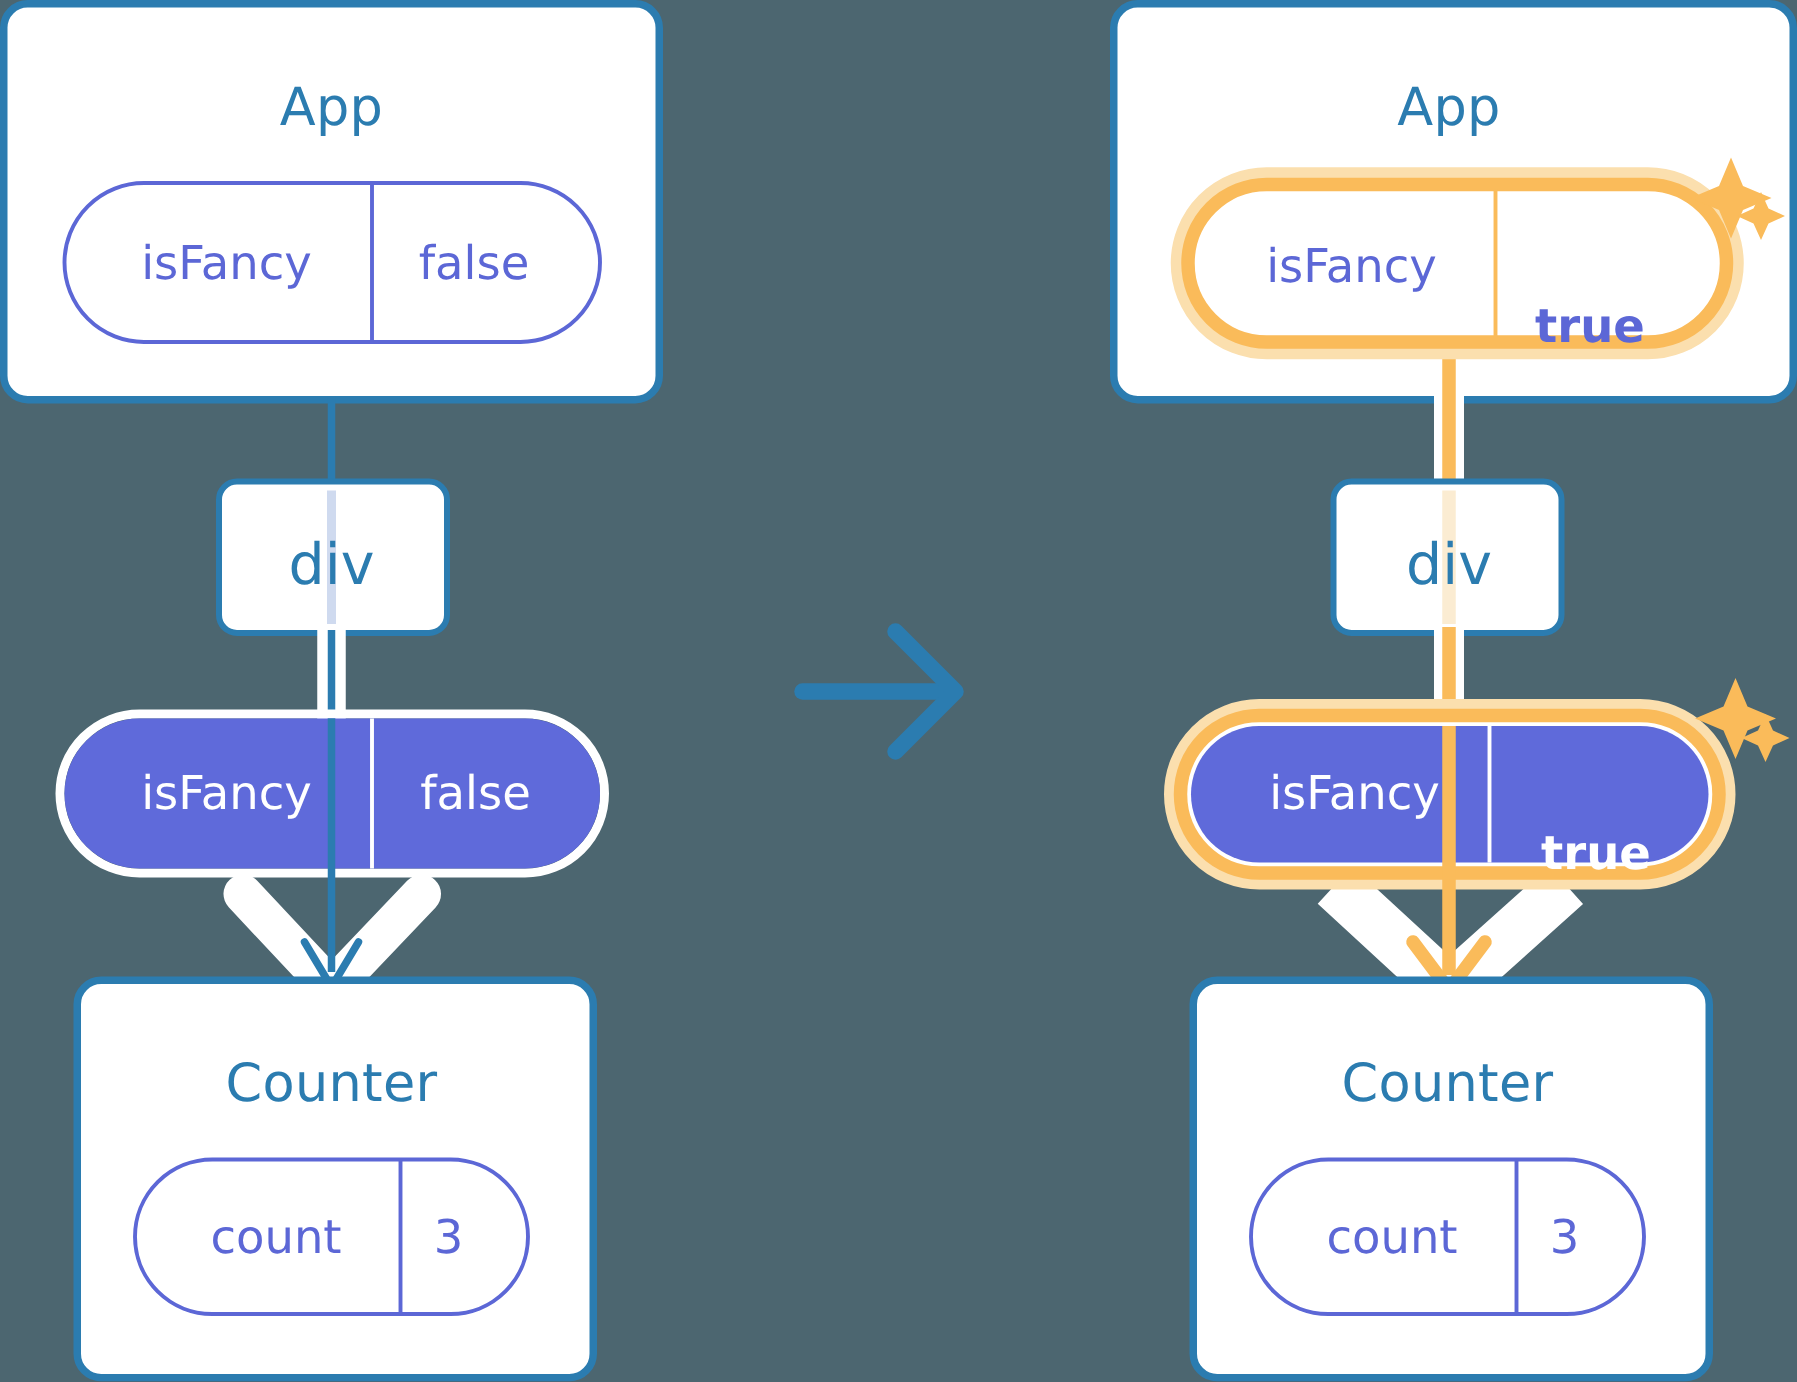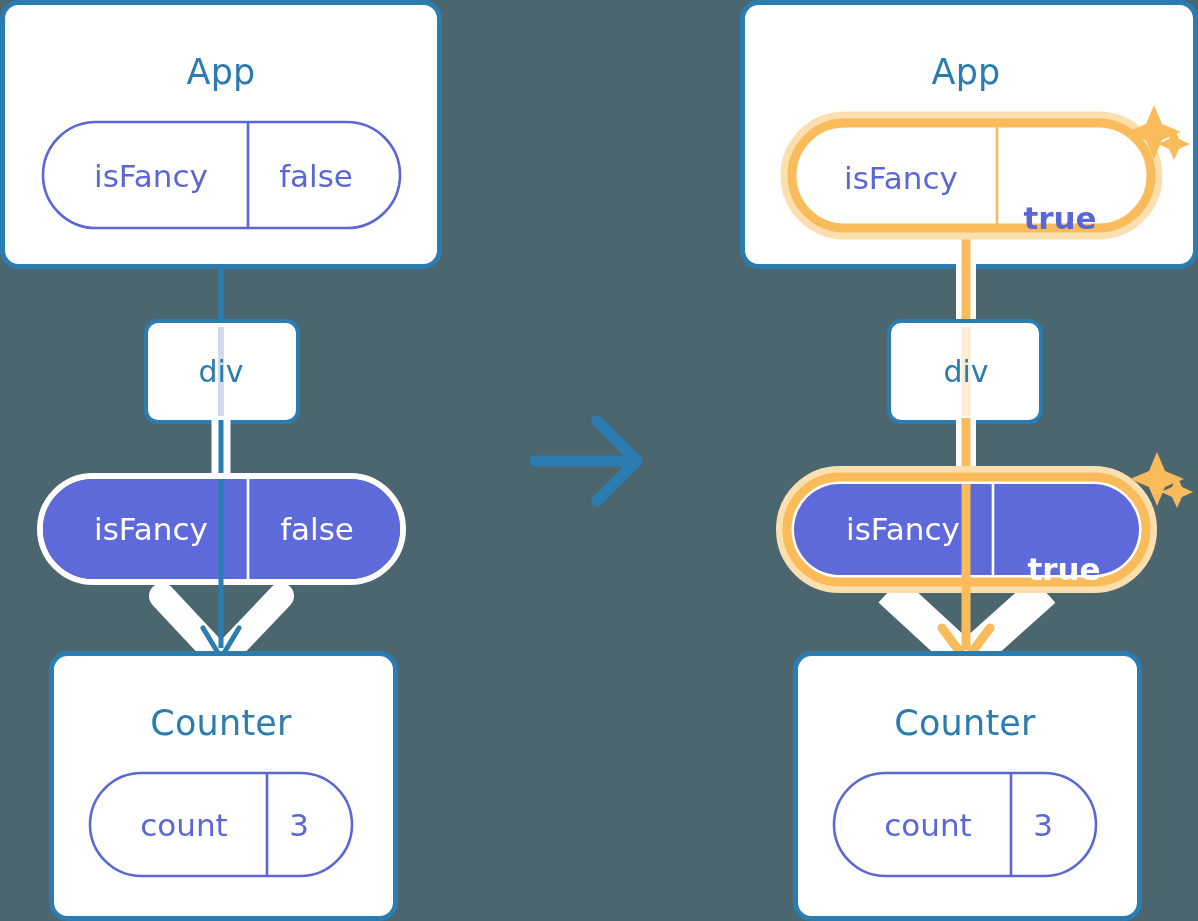--- a/index.html
+++ b/index.html
@@ -35,21 +35,21 @@
     pointer-events: none;
     line-height: 1;
   }
   .comp-title {
     font-size: 35px;
     color: #2b7cb0;
     font-weight: 400;
     letter-spacing: 0.2px;
   }
   .node-title {
-    font-size: 30px;
+    font-size: 38px;
     color: #2b7cb0;
     font-weight: 400;
   }
   .pill-txt-outline {
     font-size: 31px;
     color: #5c67d6;
     font-weight: 400;
   }
   .pill-txt-solid {
     font-size: 31px;

